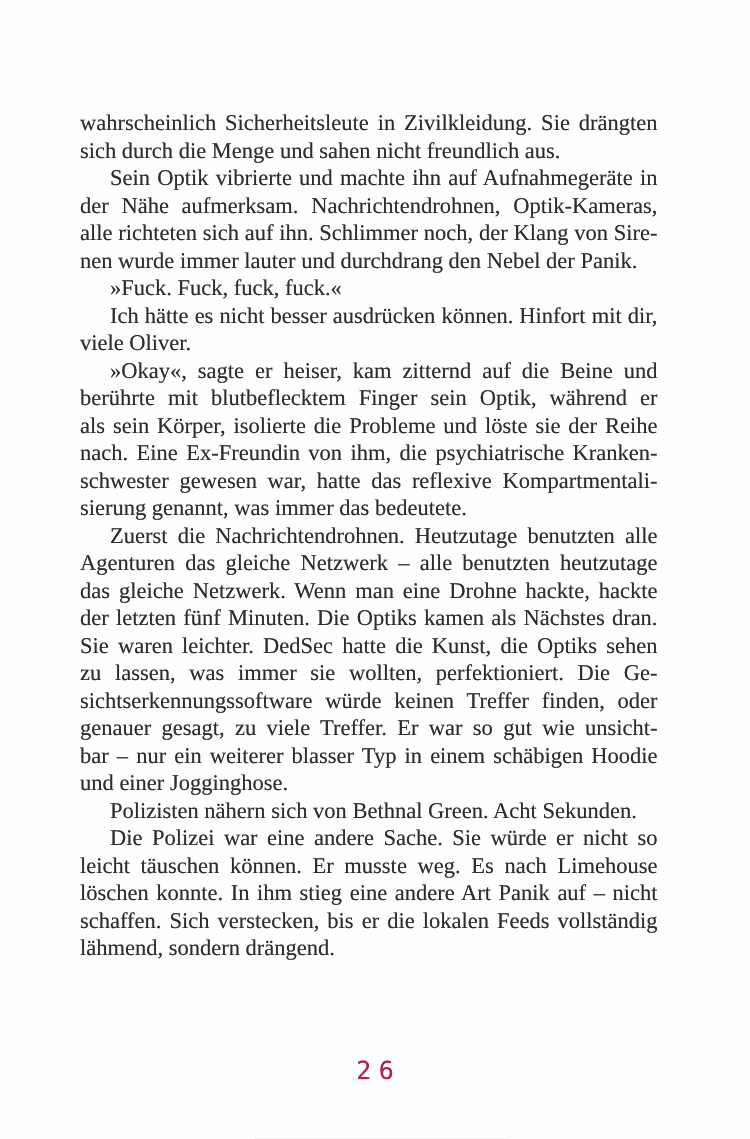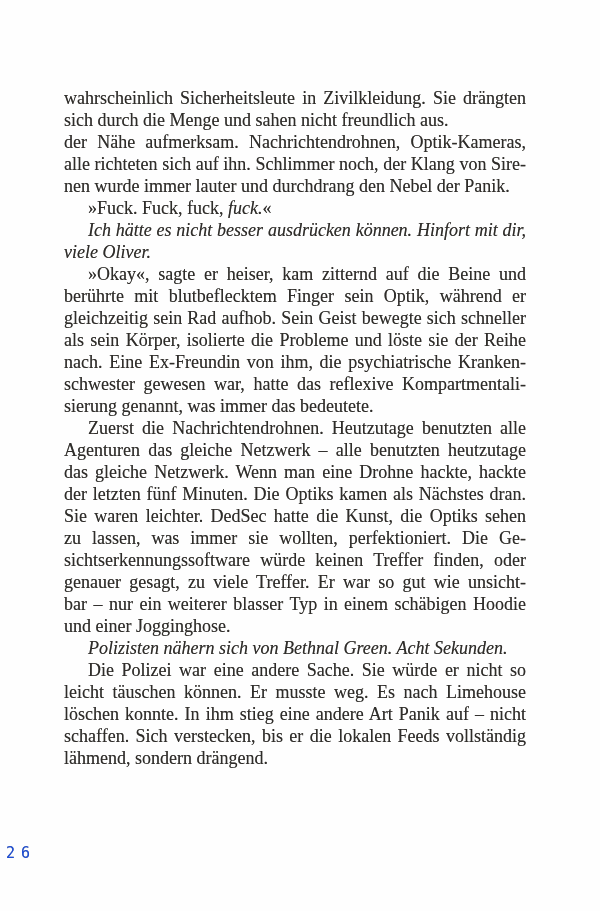--- a/index.html
+++ b/index.html
@@ -28,60 +28,60 @@
   }
   .para { margin: 0; padding: 0; }
   .line {
     text-align: justify;
     text-align-last: justify;
     height: 22px;
     white-space: pre-wrap;
   }
   .line.last { text-align-last: left; }
   .line.first { padding-left: 24px; }
-  .it { font-style: italic; }
+  .it { }
   .page-number {
     position: absolute;
     top: 844px;
     left: 0;
     width: 100%;
-    text-align: left;
+    text-align: center;
     font-family: "DejaVu Sans Mono", monospace;
-    font-size: 15px;
+    font-size: 20px;
     letter-spacing: 6px;
     text-indent: 6px;
-    color: #1d4ed8;
+    color: #be185d;
     text-shadow: 0 0 0.5px rgba(47,45,42,0.5);
   }
 </style>
 </head>
 <body>
 
 <div class="book-page">
   <div class="page-text">
       <div class="para">
         <div class="line"><span>wahrscheinlich Sicherheitsleute in Zivilkleidung. Sie drängten</span></div>
         <div class="line last"><span>sich durch die Menge und sahen nicht freundlich aus.</span></div>
       </div>
       <div class="para">
+        <div class="line first"><span>Sein Optik vibrierte und machte ihn auf Aufnahmegeräte in</span></div>
         <div class="line"><span>der Nähe aufmerksam. Nachrichtendrohnen, Optik-Kameras,</span></div>
         <div class="line"><span>alle richteten sich auf ihn. Schlimmer noch, der Klang von Sire-</span></div>
         <div class="line last"><span>nen wurde immer lauter und durchdrang den Nebel der Panik.</span></div>
       </div>
       <div class="para">
         <div class="line first last"><span>»Fuck. Fuck, fuck, </span><span class="it">fuck.</span><span>«</span></div>
       </div>
       <div class="para">
         <div class="line first"><span class="it">Ich hätte es nicht besser ausdrücken können. Hinfort mit dir,</span></div>
         <div class="line last"><span class="it">viele Oliver.</span></div>
       </div>
       <div class="para">
         <div class="line first"><span>»Okay«, sagte er heiser, kam zitternd auf die Beine und</span></div>
         <div class="line"><span>berührte mit blutbeflecktem Finger sein Optik, während er</span></div>
-        <div class="line"><span>gleichzeitig sein Rad aufhob. Sein Geist bewegte sich schneller</span></div>
         <div class="line"><span>als sein Körper, isolierte die Probleme und löste sie der Reihe</span></div>
         <div class="line"><span>nach. Eine Ex-Freundin von ihm, die psychiatrische Kranken-</span></div>
         <div class="line"><span>schwester gewesen war, hatte das reflexive Kompartmentali-</span></div>
         <div class="line last"><span>sierung genannt, was immer das bedeutete.</span></div>
       </div>
       <div class="para">
         <div class="line first"><span>Zuerst die Nachrichtendrohnen. Heutzutage benutzten alle</span></div>
         <div class="line"><span>Agenturen das gleiche Netzwerk – alle benutzten heutzutage</span></div>
         <div class="line"><span>das gleiche Netzwerk. Wenn man eine Drohne hackte, hackte</span></div>
         <div class="line"><span>der letzten fünf Minuten. Die Optiks kamen als Nächstes dran.</span></div>

